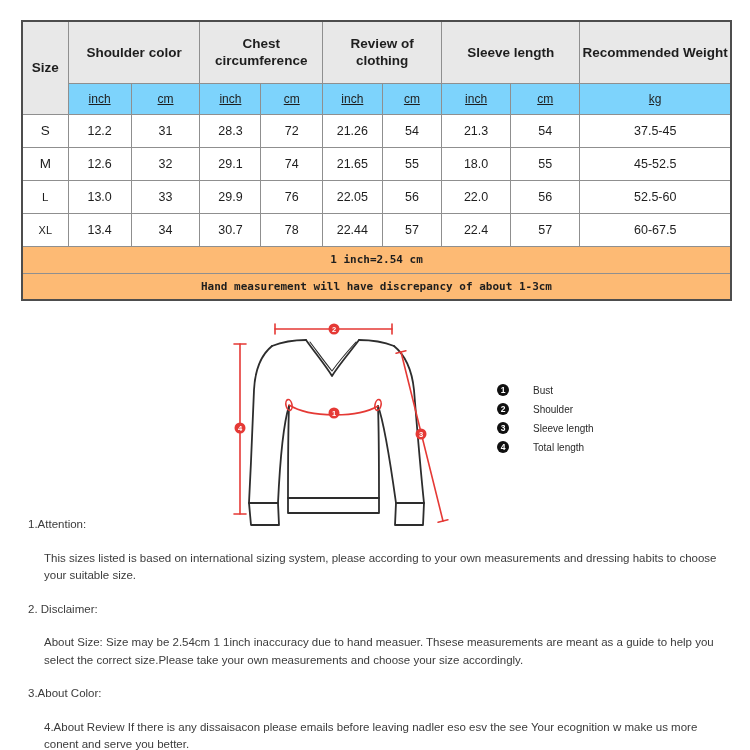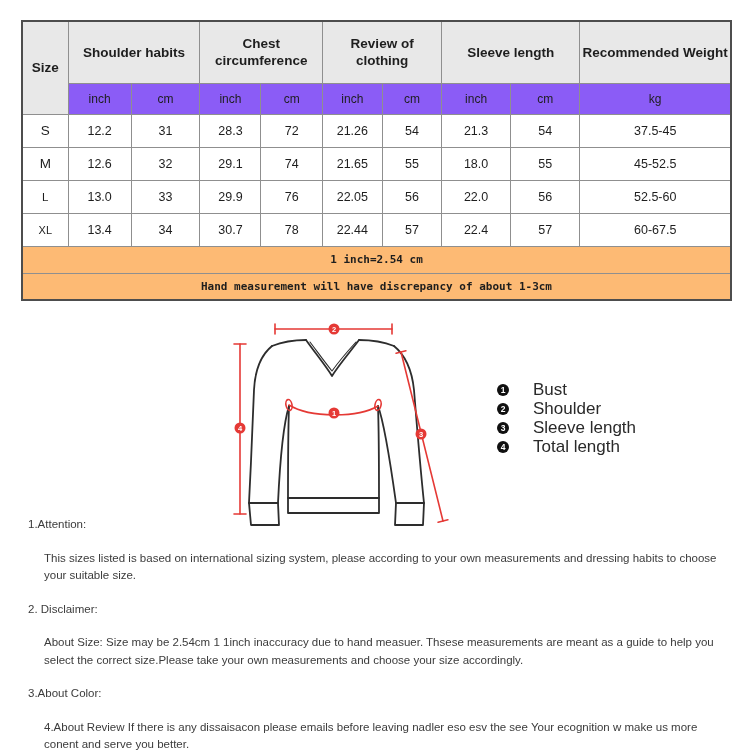--- a/index.html
+++ b/index.html
@@ -21,21 +21,21 @@
   }
   .size-table th, .size-table td {
     border: 1px solid #8f8f8f;
     text-align: center; vertical-align: middle;
     padding: 0; color: #1e1e1e;
     overflow: hidden; white-space: nowrap;
   }
   tr.gh { height: 62px; }
   tr.gh th { background: #e8e8e8; font-size: 13.5px; font-weight: bold; white-space: normal; line-height: 17px; }
   tr.uh { height: 31px; }
-  tr.uh th { background: #8b5cf6; font-size: 12px; font-weight: normal; }
+  tr.uh th { background: #7dd3fc; font-size: 12px; font-weight: normal; text-decoration: underline; }
   tr.dr { height: 33px; }
   tr.dr td { font-size: 12.5px; background: #ffffff; }
   tr.dr.r0 td.sz, tr.dr.r1 td.sz { font-size: 13.5px; }
   tr.dr.r2 td.sz { font-size: 11.5px; }
   tr.dr.r3 td.sz { font-size: 11px; }
   tr.nr { height: 27px; }
   tr.nr td {
     font-family: "DejaVu Sans Mono", monospace;
     font-weight: bold; font-size: 11px; background: #fdba74;
   }
@@ -46,21 +46,21 @@
   
   .legend { position: absolute; left: 497px; top: 384px; display: flex; flex-direction: column; gap: 7px; }
   .legend-item { display: flex; align-items: center; gap: 6px; height: 12px; }
   .legend-num {
     width: 12px; height: 12px; border-radius: 50%;
     background: #101010; color: #ffffff;
     font-size: 8.5px; font-weight: bold;
     display: flex; align-items: center; justify-content: center;
     flex: 0 0 12px;
   }
-  .legend-label { font-size: 17px; color: #2a2a2a; white-space: nowrap; padding-left: 18px; }
+  .legend-label { font-size: 10px; color: #2a2a2a; white-space: nowrap; padding-left: 18px; }
 
   
   .notes-area {
     position: absolute; left: 28px; top: 516px; width: 708px;
     font-size: 11.5px; color: #3b3b3b; line-height: 17.5px;
   }
   .section { margin: 0 0 12px 0; }
   .section-heading { margin: 0; font-weight: normal; }
   .section-body { margin: 16px; }
 </style>
@@ -76,21 +76,21 @@
       <col style="width:8.7%">
       <col style="width:8.4%">
     <col style="width:8.4%">
       <col style="width:9.7%">
       <col style="width:9.8%">
     <col style="width:21.3%">
   </colgroup>
   <tbody>
       <tr class="gh">
     <th rowspan="2">Size</th>
-    <th colspan="2">Shoulder habits</th>
+    <th colspan="2">Shoulder color</th>
     <th colspan="2">Chest circumference</th>
     <th colspan="2">Review of clothing</th>
     <th colspan="2">Sleeve length</th>
     <th>Recommended Weight</th>
   </tr>
   <tr class="uh">
     <th>inch</th>
     <th>cm</th>
     <th>inch</th>
     <th>cm</th>

